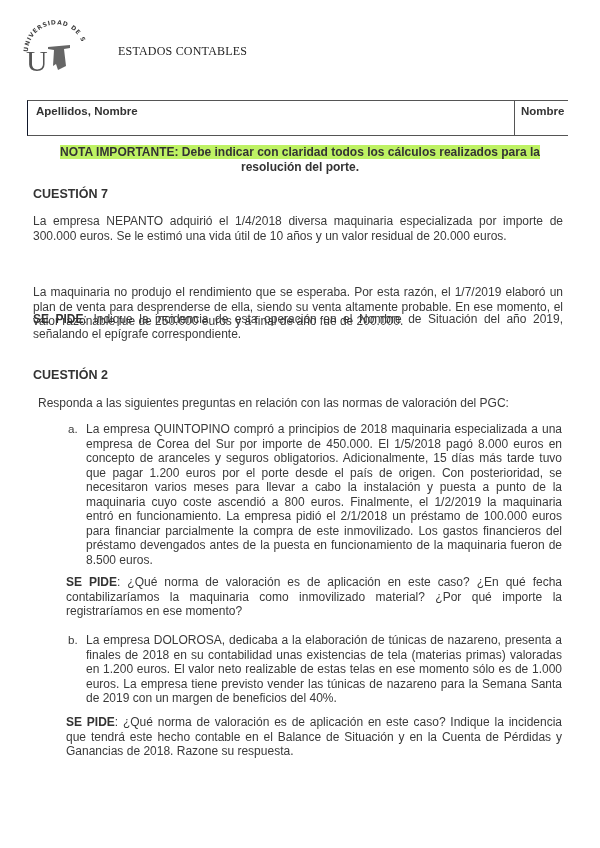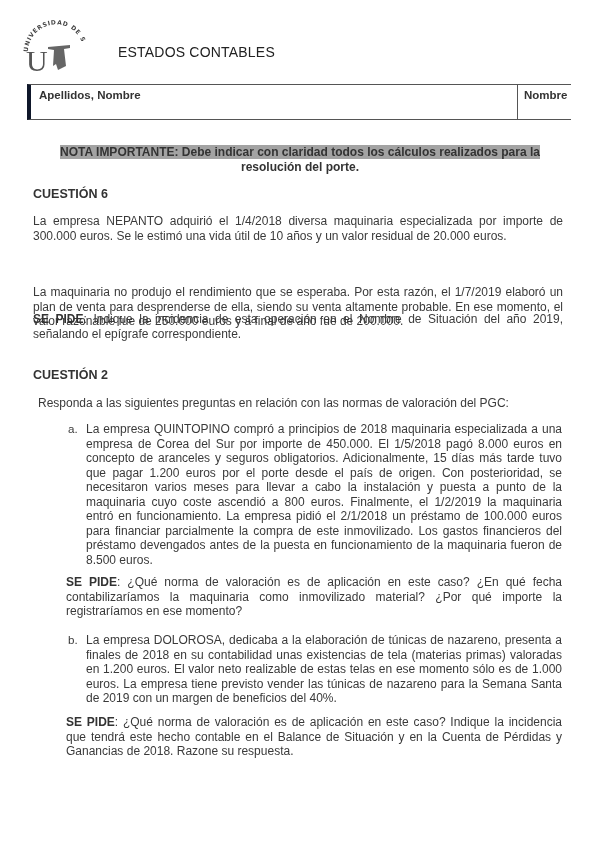--- a/index.html
+++ b/index.html
@@ -2,32 +2,32 @@
 <html><head>
 <meta charset="utf-8">
 <style>
   html, body { margin: 0; padding: 0; }
   body {
     width: 600px; height: 848px; background: #ffffff; position: relative; overflow: hidden;
     font-family: "Liberation Sans", "DejaVu Sans", sans-serif; color: #222;
   }
   .abs { position: absolute; }
   .logo { left: 20px; top: 14px; width: 70px; height: 60px; }
-  .doc-title { left: 118px; top: 44px; font-size: 14px; letter-spacing: 0.2px; }
+  .doc-title { left: 118px; top: 44px; font-size: 12px; letter-spacing: 0.2px; font-family: Liberation Serif, serif; }
   .name-box {
-    left: 27px; top: 84px; width: 540px; height: 34px;
-    border-top: 1px solid #555; border-bottom: 1px solid #555; border-left: 4px solid #0f172a;
+    left: 27px; top: 100px; width: 540px; height: 34px;
+    border-top: 1px solid #555; border-bottom: 1px solid #555; border-left: 1px solid #0f172a;
   }
   .name-box .lbl { position: absolute; left: 8px; top: 4px; font-size: 11.5px; font-weight: bold; color: #333; }
   .name-box .div { position: absolute; left: 486px; top: 0; width: 1px; height: 34px; background: #555; }
   .name-box .grp { position: absolute; left: 493px; top: 4px; font-size: 11.5px; font-weight: bold; color: #333; }
   .nota {
     left: 40px; top: 145px; width: 520px; text-align: center; font-size: 12px; font-weight: bold; line-height: 15px; color: #333;
   }
-  .nota span.hl { background: #a3a3a3; }
+  .nota span.hl { background: #bef264; }
   .h { font-size: 12.5px; font-weight: bold; color: #333; }
   .p {
     font-size: 12px; line-height: 14.5px; text-align: justify; color: #3a3a3a;
   }
   .p b { color: #333; }
   .li-marker { font-size: 11.6px; color: #3a3a3a; }
 </style>
 </head>
 <body>
 
@@ -50,21 +50,21 @@
   <span class="lbl">Apellidos, Nombre</span>
   <span class="div"></span>
   <span class="grp">Nombre</span>
 </div>
 
 <div class="abs nota">
   <span class="hl">NOTA IMPORTANTE: Debe indicar con claridad todos los cálculos realizados para la</span><br>
   <span>resolución del porte.</span>
 </div>
 
-<div class="abs h" style="left:33px; top:187px;">CUESTIÓN 6</div>
+<div class="abs h" style="left:33px; top:187px;">CUESTIÓN 7</div>
 <div class="abs p" style="left:33px; top:214px; width:530px;">La empresa NEPANTO adquirió el 1/4/2018 diversa maquinaria especializada por importe de 300.000 euros. Se le estimó una vida útil de 10 años y un valor residual de 20.000 euros.</div>
 <div class="abs p" style="left:33px; top:256px; width:530px;margin-top:29px;">La maquinaria no produjo el rendimiento que se esperaba. Por esta razón, el 1/7/2019 elaboró un plan de venta para desprenderse de ella, siendo su venta altamente probable. En ese momento, el valor razonable fue de 250.000 euros y a final de año fue de 200.000.</div>
 <div class="abs p" style="left:33px; top:312px; width:530px;"><b>SE PIDE</b><span>: Indique la incidencia de esta operación en el Nombre de Situación del año 2019, señalando el epígrafe correspondiente.</span></div>
 
 <div class="abs h" style="left:33px; top:368px;">CUESTIÓN 2</div>
 <div class="abs p" style="left:38px; top:396px; width:530px;">Responda a las siguientes preguntas en relación con las normas de valoración del PGC:</div>
 
 <div class="abs li-marker" style="left:68px; top:422px;">a.</div>
 <div class="abs p" style="left:86px; top:422px; width:476px;">La empresa QUINTOPINO compró a principios de 2018 maquinaria especializada a una empresa de Corea del Sur por importe de 450.000. El 1/5/2018 pagó 8.000 euros en concepto de aranceles y seguros obligatorios. Adicionalmente, 15 días más tarde tuvo que pagar 1.200 euros por el porte desde el país de origen. Con posterioridad, se necesitaron varios meses para llevar a cabo la instalación y puesta a punto de la maquinaria cuyo coste ascendió a 800 euros. Finalmente, el 1/2/2019 la maquinaria entró en funcionamiento. La empresa pidió el 2/1/2018 un préstamo de 100.000 euros para financiar parcialmente la compra de este inmovilizado. Los gastos financieros del préstamo devengados antes de la puesta en funcionamiento de la maquinaria fueron de 8.500 euros.</div>
 

